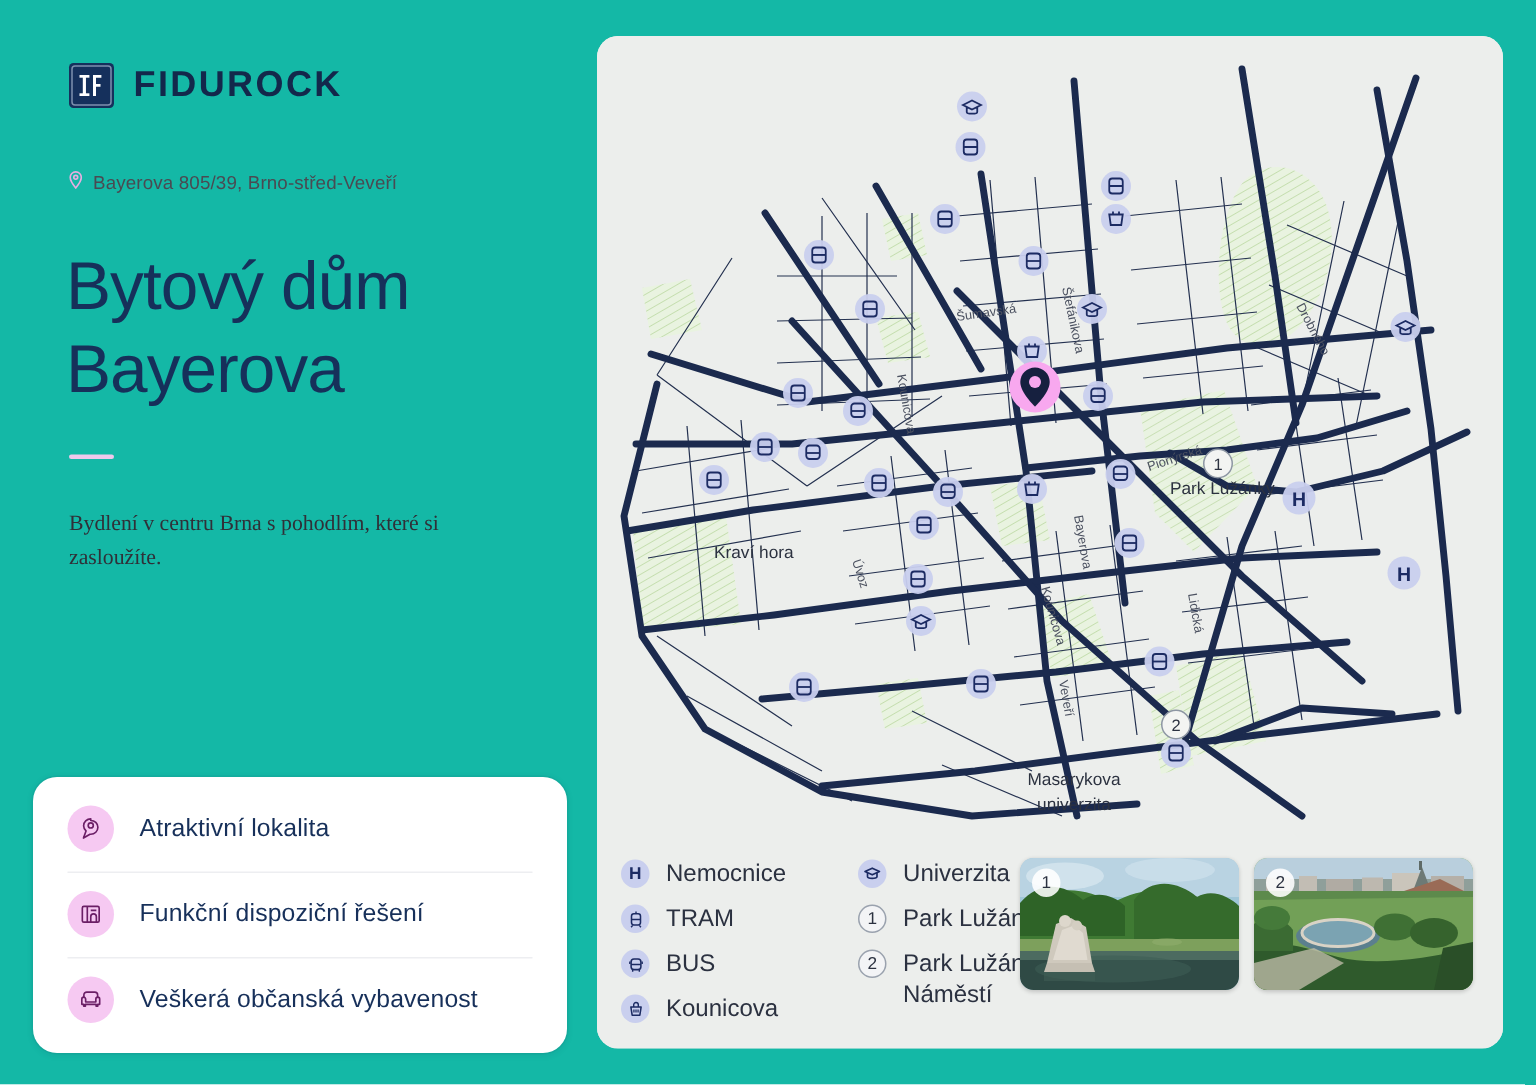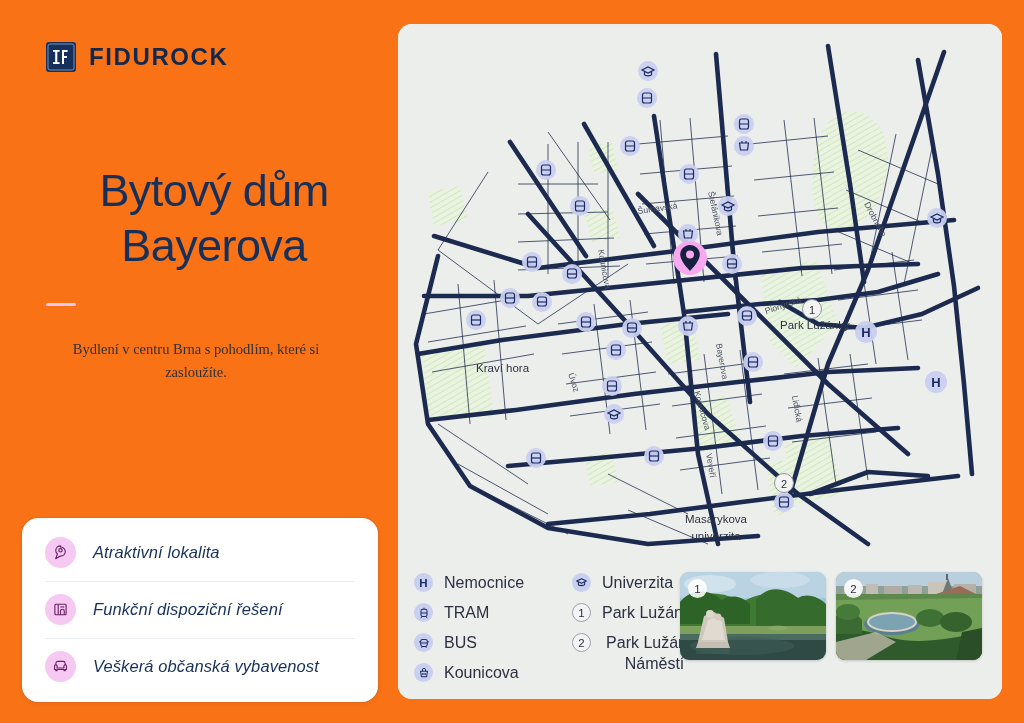--- a/index.html
+++ b/index.html
@@ -2,21 +2,21 @@
 <html><head>
 <meta charset="utf-8">
 <style>
   * { box-sizing: border-box; margin: 0; padding: 0; }
   html, body {
     width: 1024px; height: 723px;
     background: #ffffff;
     font-family: "Liberation Sans", sans-serif;
     overflow: hidden;
   }
-  .page { position: relative; width: 1024px; height: 723px; background: #f97316; text-align: center; }
+  .page { position: relative; width: 1024px; height: 723px; background: #14b8a6; }
 
   
   .left-panel { position: absolute; left: 0; top: 0; width: 400px; height: 723px; }
 
   .brand-row { position: absolute; left: 46px; top: 42px; display: flex; align-items: center; gap: 13px; }
   .brand-mark {
     width: 30px; height: 30px; background: #15305c; border-radius: 3px;
     display: flex; align-items: center; justify-content: center;
   }
   .brand-name {
@@ -44,21 +44,21 @@
 
   
   .feature-card {
     position: absolute; left: 22px; top: 518px; width: 356px; height: 184px;
     background: #ffffff; border-radius: 16px;
     box-shadow: 0 1px 5px rgba(20,30,60,.10), 0 0 0 1px rgba(20,30,60,.045);
     padding: 6px 0;
   }
   .feature-item {
     display: flex; align-items: center; gap: 17px;
-    height: 57px; padding: 0 23px; position: relative; font-style: italic;
+    height: 57px; padding: 0 23px; position: relative;
   }
   .feature-item + .feature-item::before {
     content: ""; position: absolute; left: 23px; right: 23px; top: 0;
     height: 1px; background: #edeef1;
   }
   .feature-ico {
     width: 31px; height: 31px; border-radius: 50%; background: #f6c9f2;
     display: flex; align-items: center; justify-content: center; flex: none;
   }
   .feature-label { font-size: 16.5px; color: #17305a; letter-spacing: .1px; }
@@ -115,20 +115,29 @@
           <rect x="2" y="2" width="26" height="26" rx="2" fill="#15305c" stroke="#7e90ae" stroke-width="1"></rect>
           <rect x="9.2" y="8" width="2.1" height="14" fill="#ffffff"></rect>
           <rect x="7" y="8" width="6.6" height="1.8" fill="#ffffff"></rect>
           <rect x="7" y="20.2" width="6.6" height="1.8" fill="#ffffff"></rect>
           <path d="M16 8 h5.6 v1.9 h-3.6 v4.1 h3.0 v1.9 h-3.0 v6.1 h-2.0 z" fill="#ffffff"></path>
         </svg>
       </div>
       <div class="brand-name">FIDUROCK</div>
     </div>
 
+    <div class="address-row">
+      <span>
+        <svg width="9" height="12" viewBox="0 0 9 12">
+          <path d="M4.5 0.6 C2.4 0.6 .8 2.2 .8 4.2 C.8 6.9 4.5 11.3 4.5 11.3 S8.2 6.9 8.2 4.2 C8.2 2.2 6.6 .6 4.5 .6 Z" fill="none" stroke="#e8aee2" stroke-width="1.1"></path>
+          <circle cx="4.5" cy="4.2" r="1.3" fill="none" stroke="#e8aee2" stroke-width="1.1"></circle>
+        </svg>
+      </span>
+      <span class="address-text">Bayerova 805/39, Brno-střed-Veveří</span>
+    </div>
 
     <h1 class="headline">
       <span>Bytový dům</span><br>
       <span>Bayerova</span>
     </h1>
 
     <div class="pink-rule"></div>
 
     <p class="subtext">Bydlení v centru Brna s pohodlím, které si zasloužíte.</p>
 

